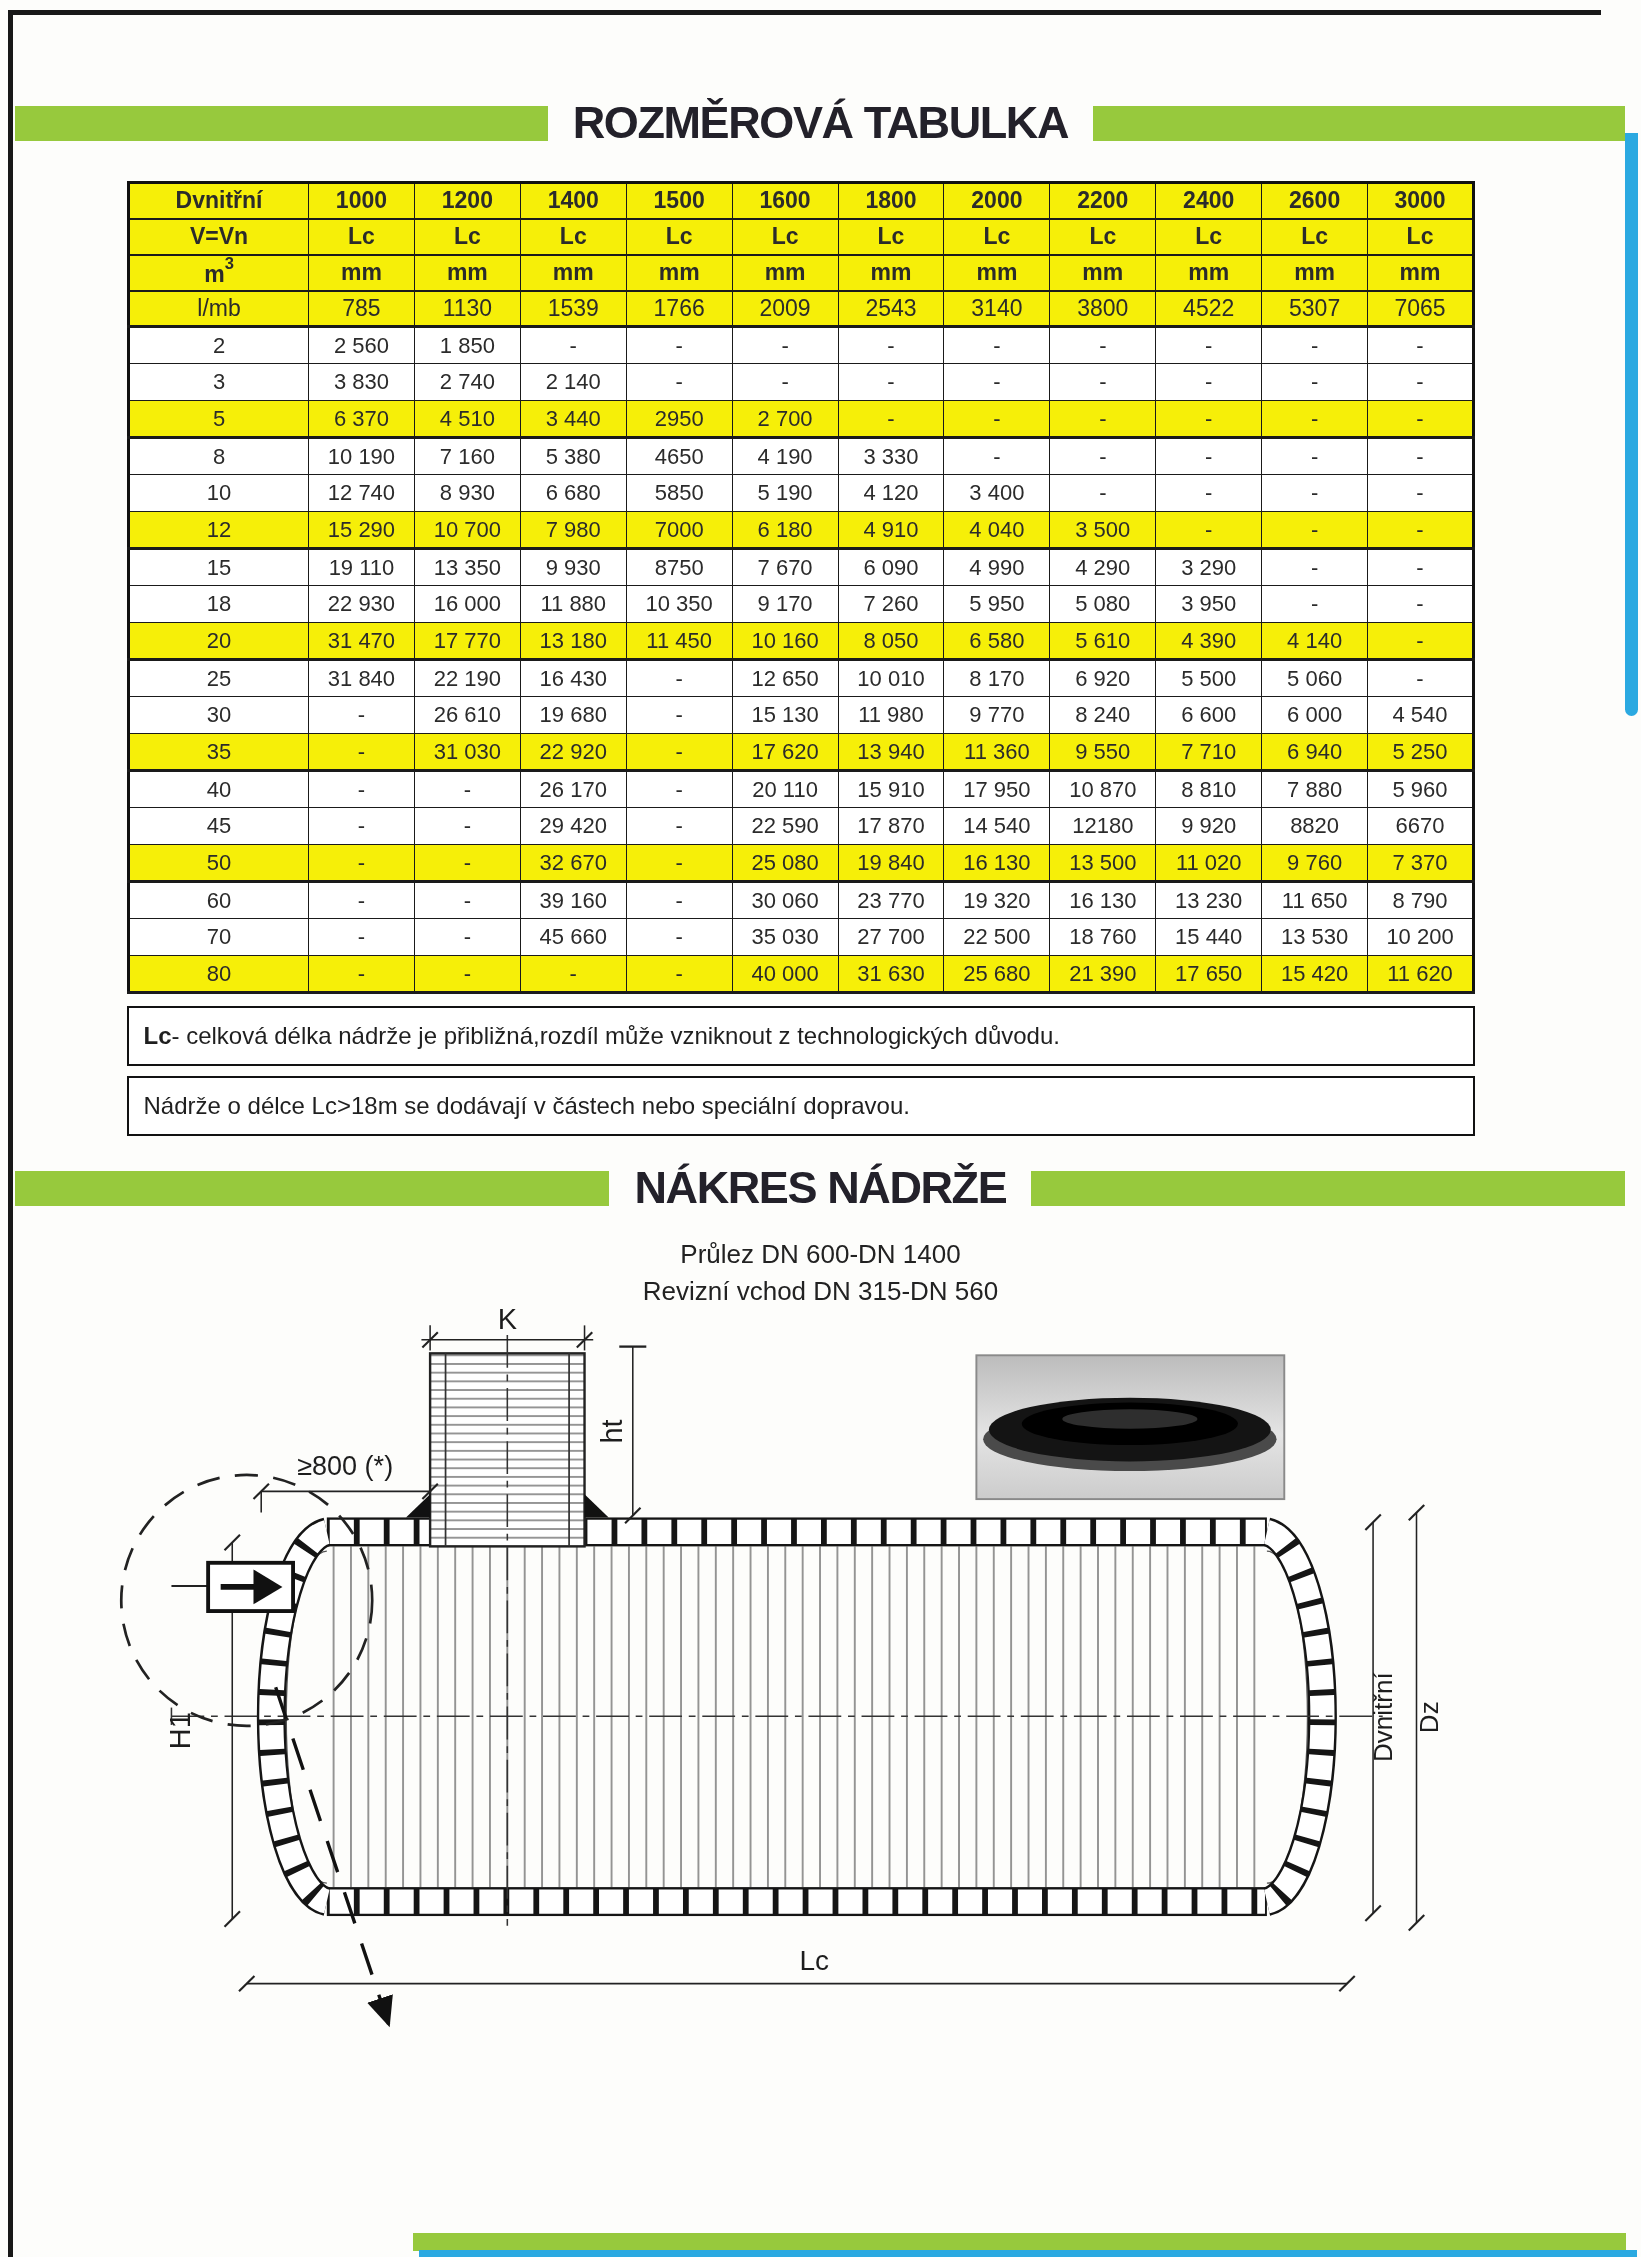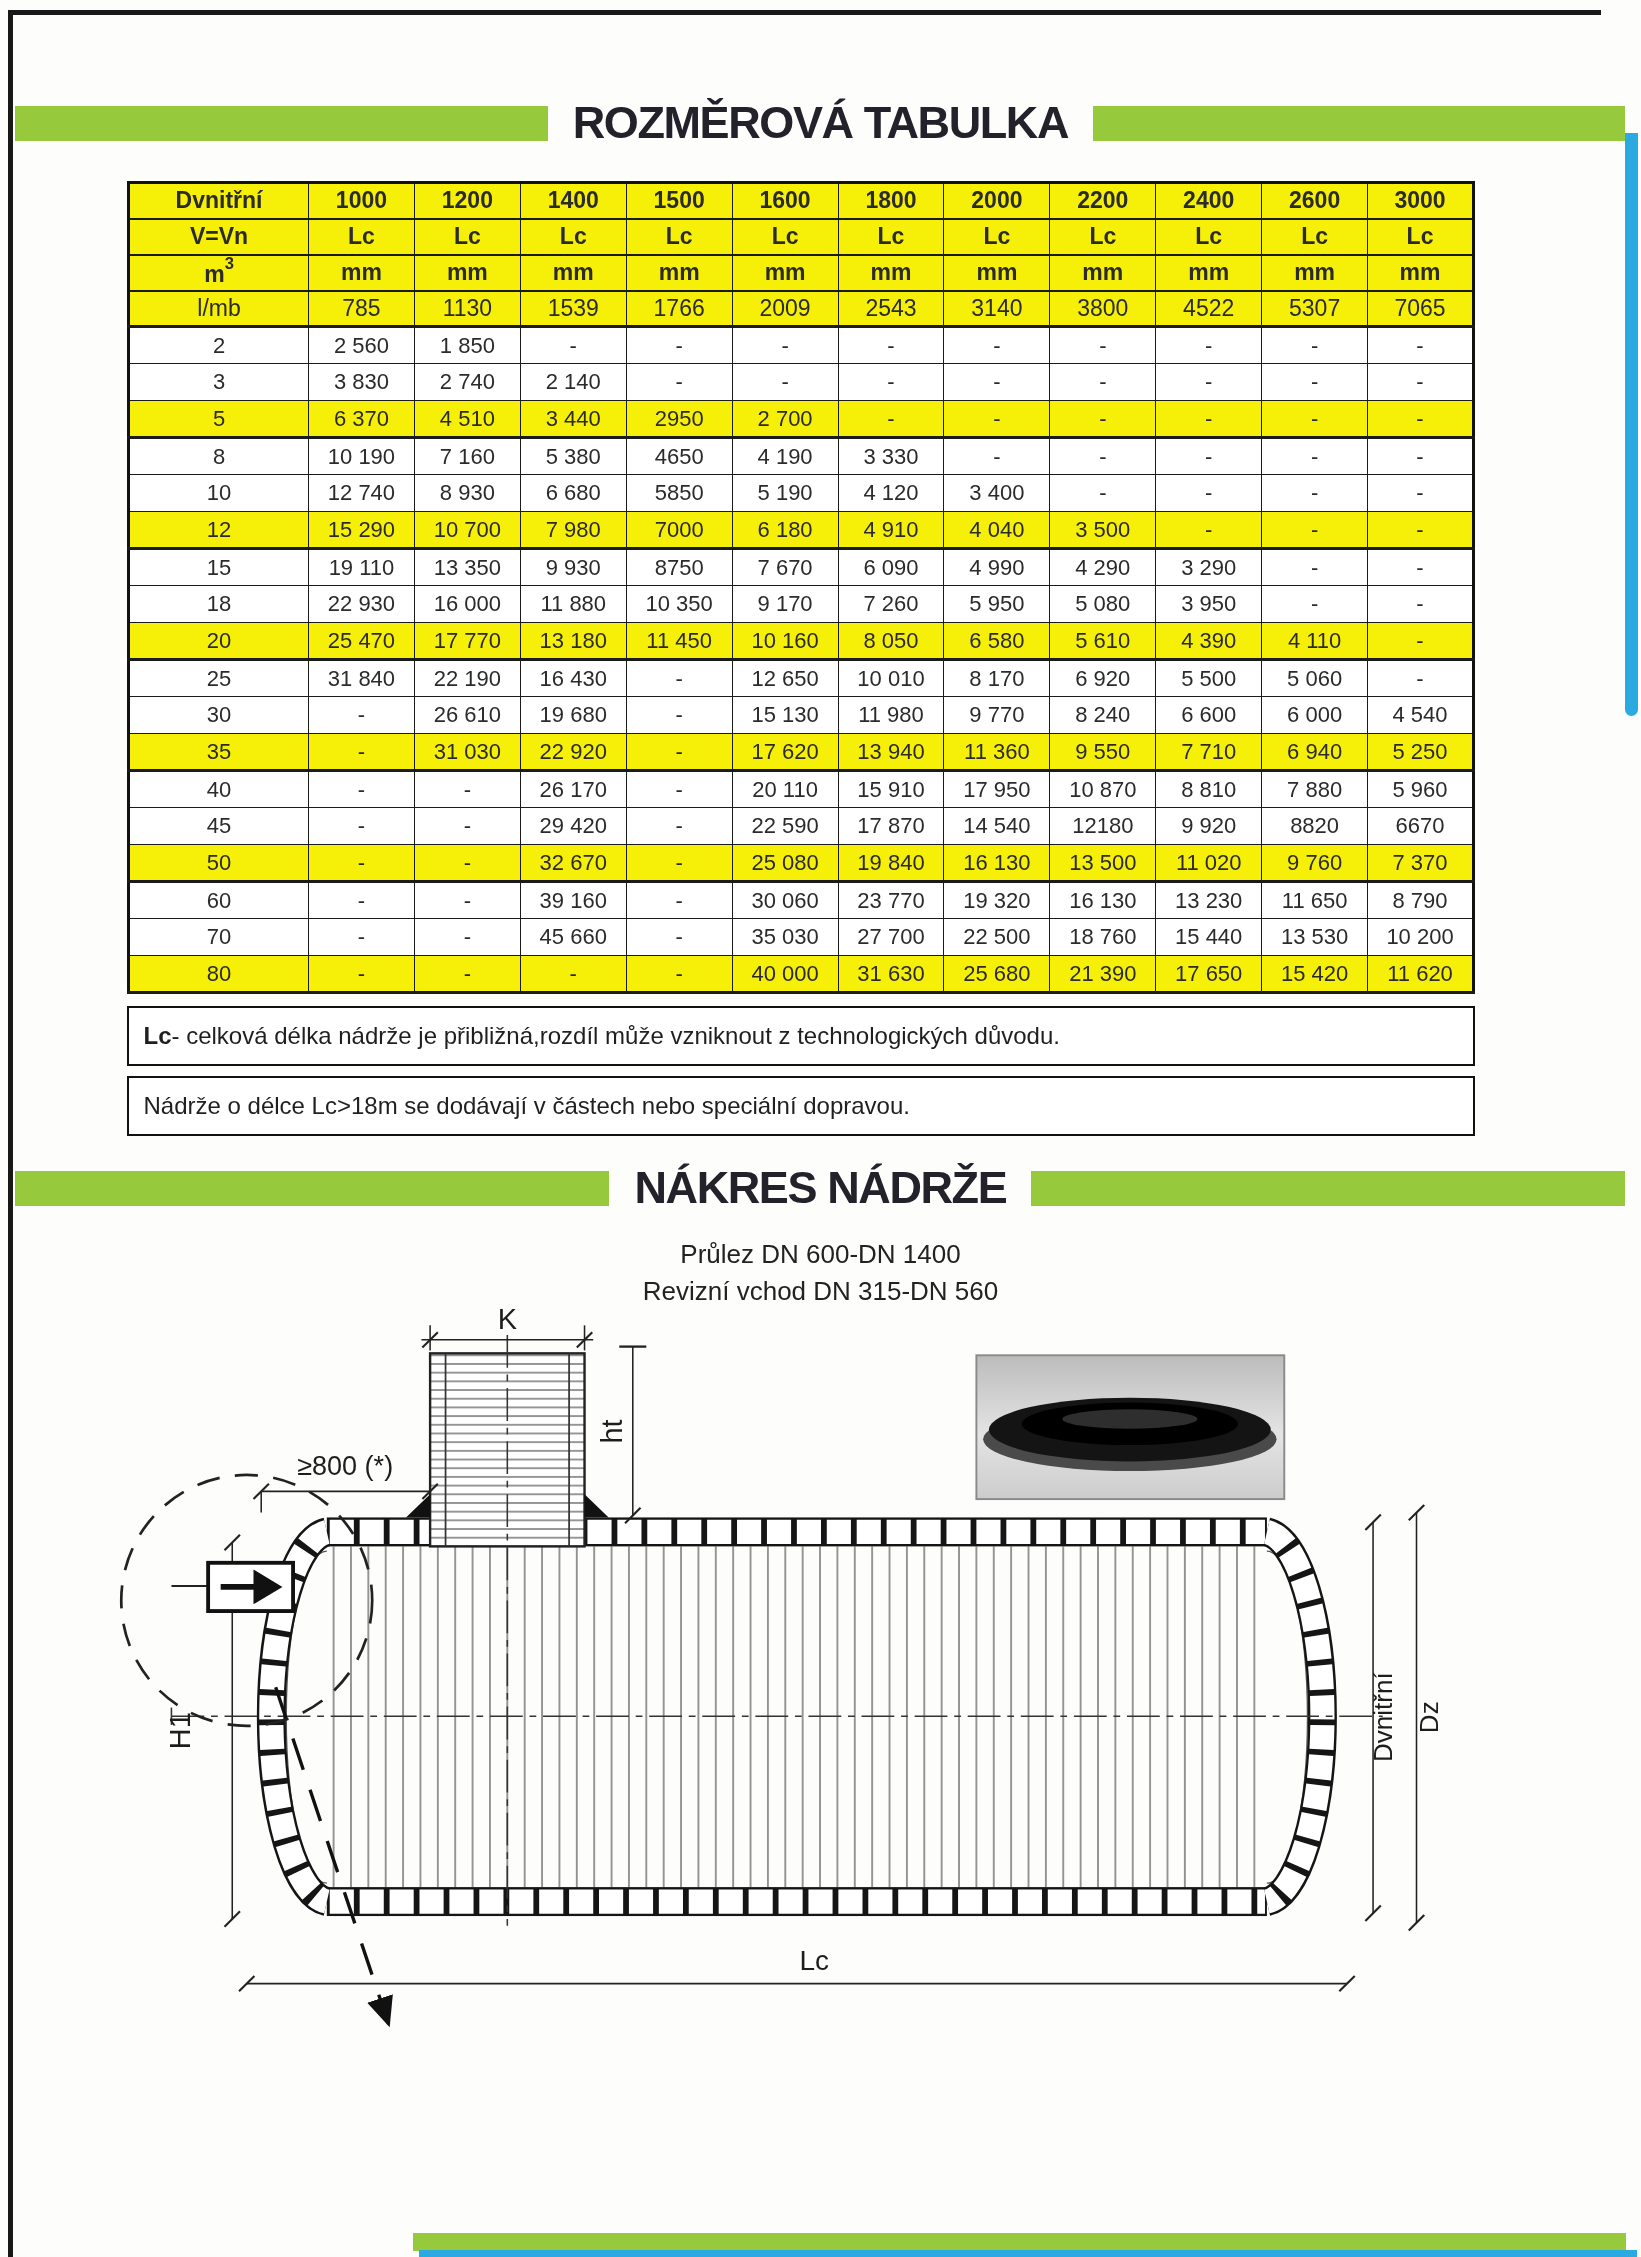--- a/index.html
+++ b/index.html
@@ -237,30 +237,30 @@
           <td>9 170</td>
           <td>7 260</td>
           <td>5 950</td>
           <td>5 080</td>
           <td>3 950</td>
           <td>-</td>
           <td>-</td>
         </tr>
         <tr class="brow hl">
           <td>20</td>
-          <td>25 470</td>
+          <td>31 470</td>
           <td>17 770</td>
           <td>13 180</td>
           <td>11 450</td>
           <td>10 160</td>
           <td>8 050</td>
           <td>6 580</td>
           <td>5 610</td>
           <td>4 390</td>
-          <td>4 110</td>
+          <td>4 140</td>
           <td>-</td>
         </tr>
         <tr class="brow">
           <td>25</td>
           <td>31 840</td>
           <td>22 190</td>
           <td>16 430</td>
           <td>-</td>
           <td>12 650</td>
           <td>10 010</td>

